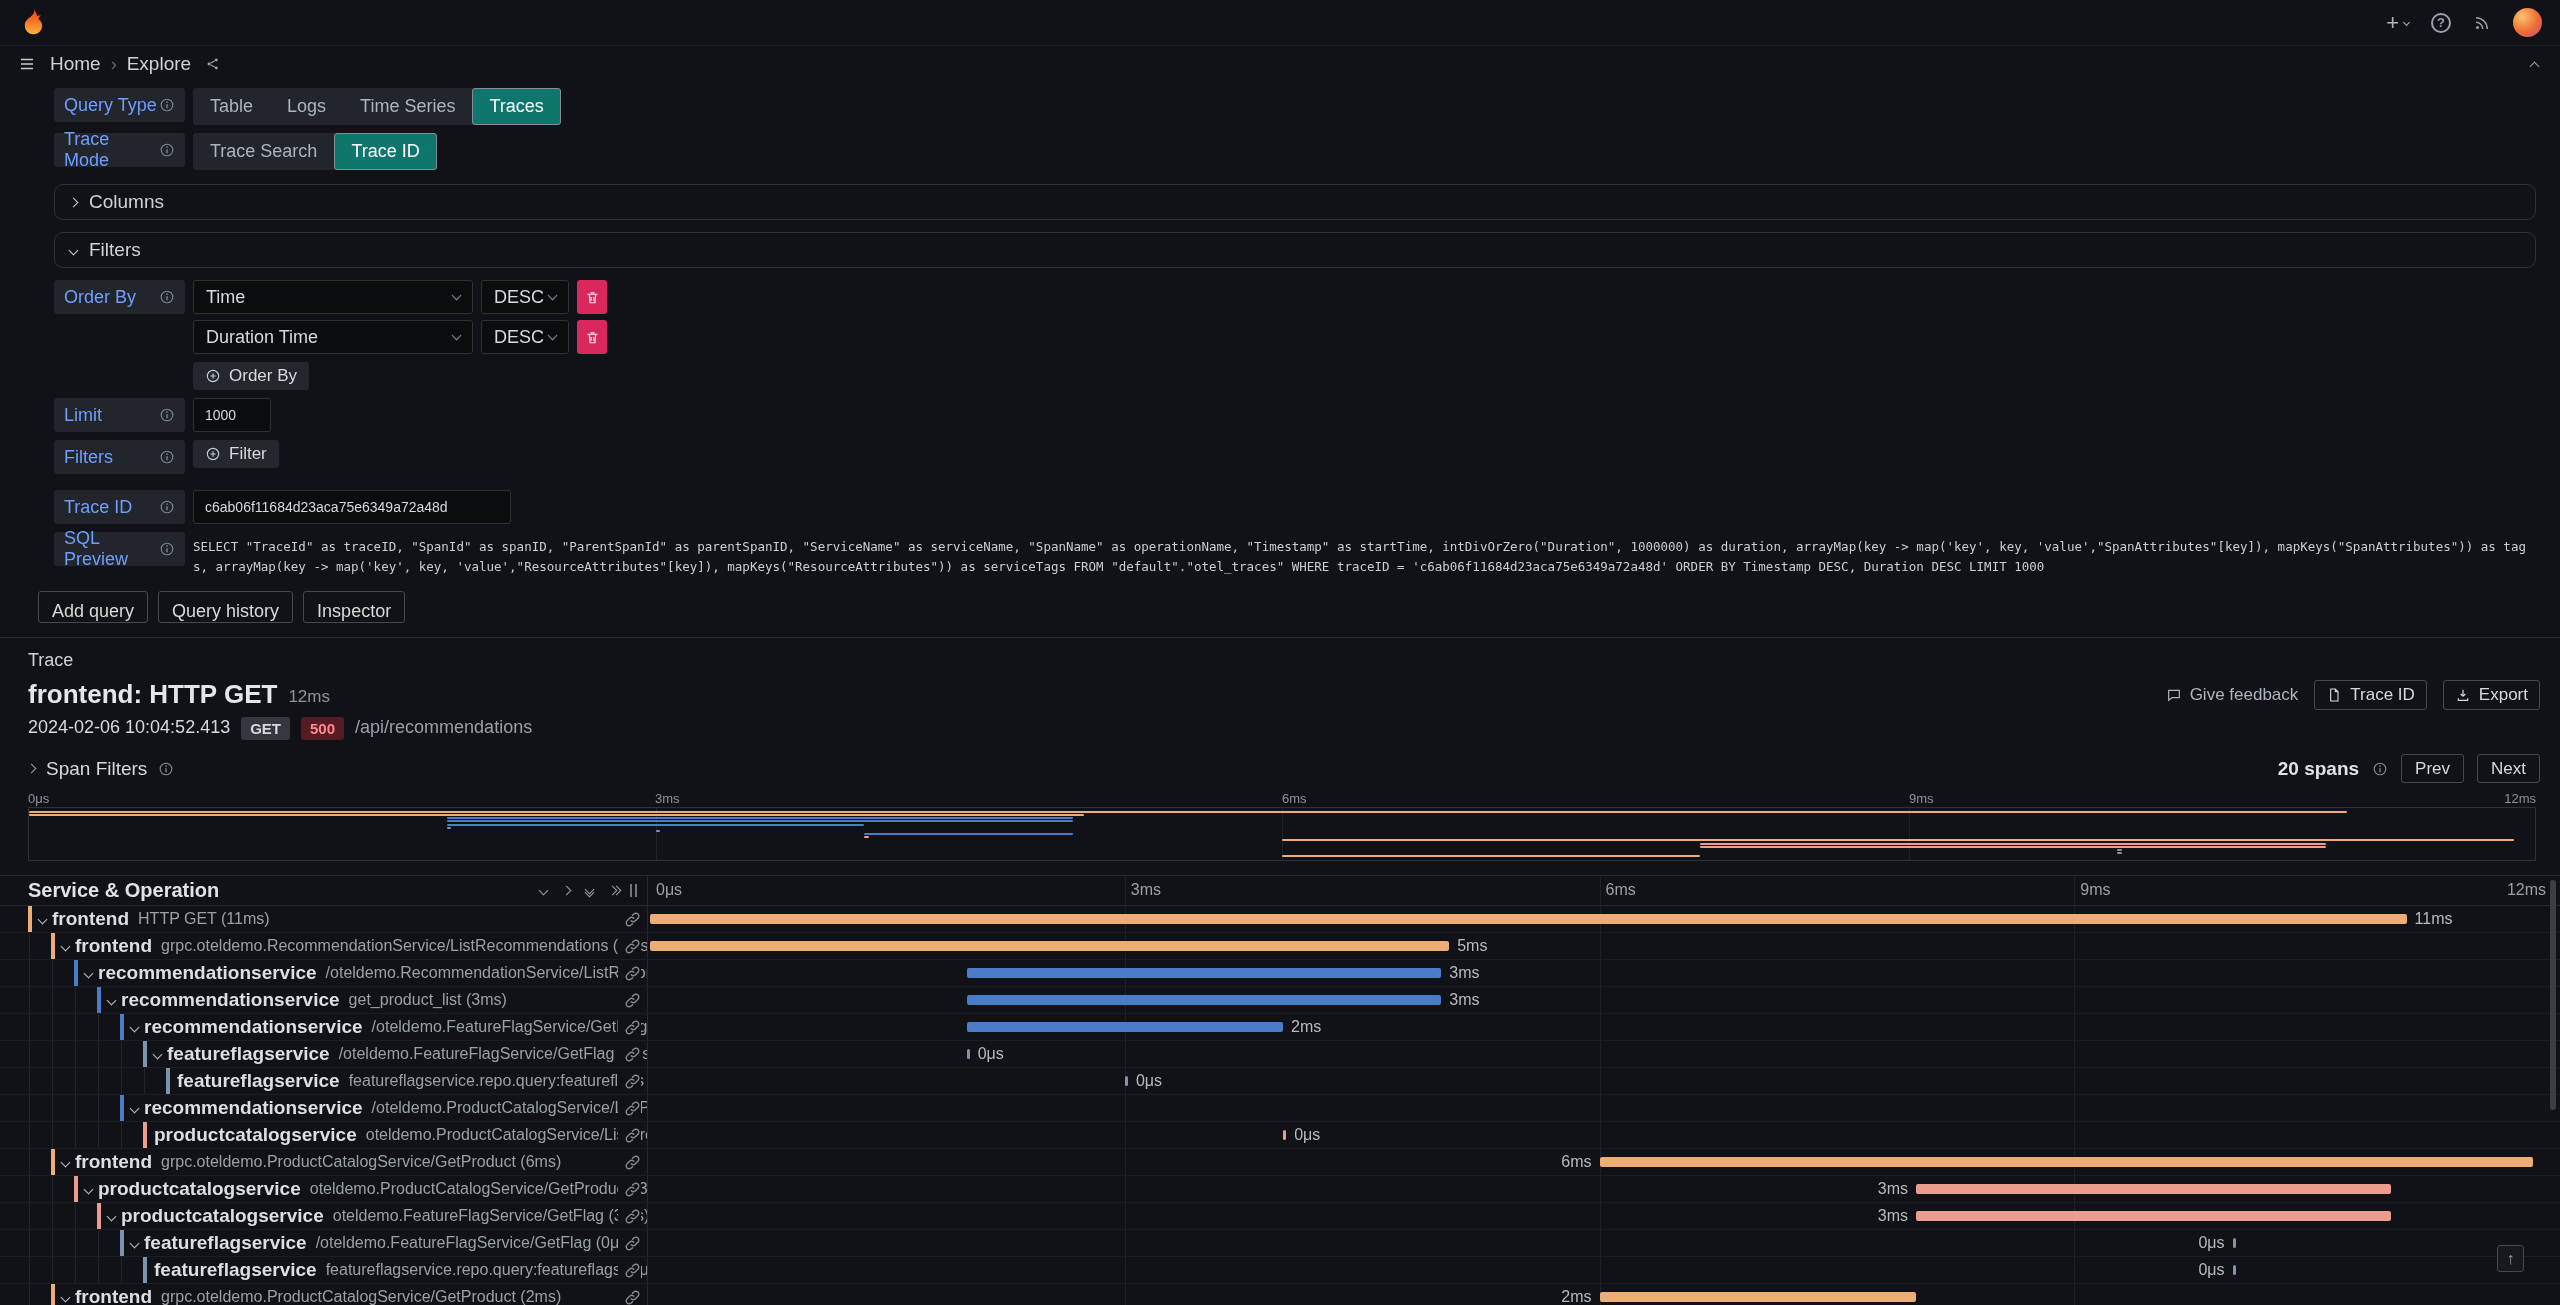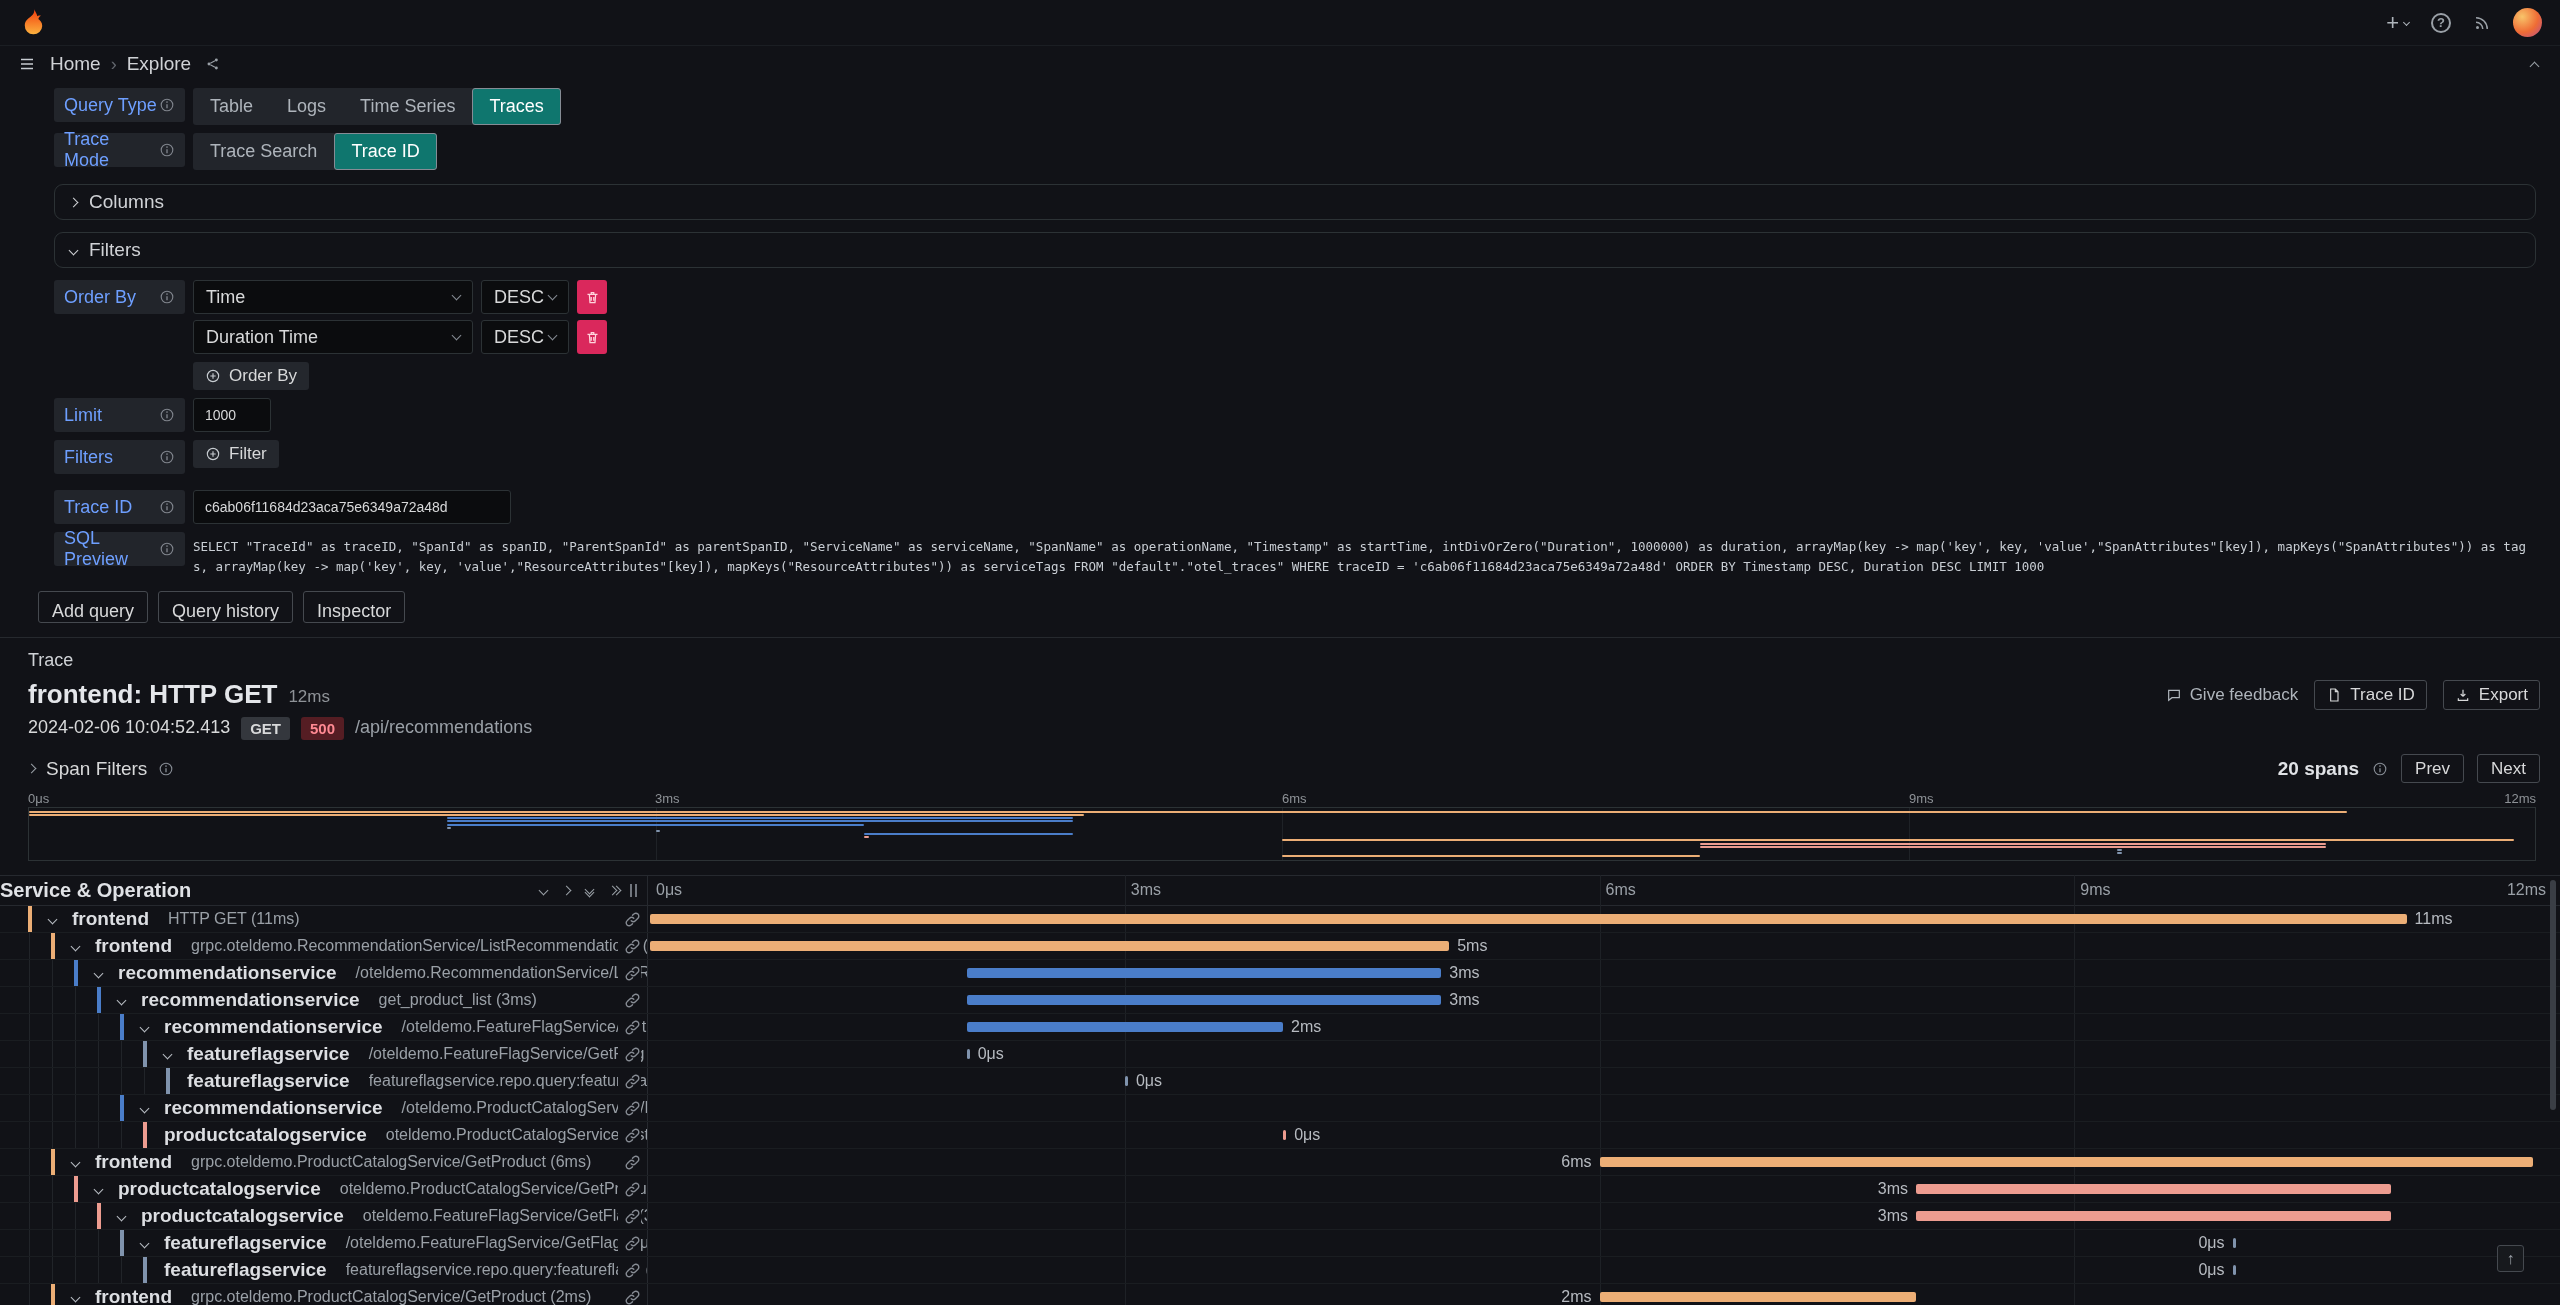--- a/index.html
+++ b/index.html
@@ -91,34 +91,34 @@
   .mini-ticks{position:relative;height:16px;font-size:13px;color:#8e9297;}
   .mini-tick{position:absolute;top:0;}
   .mini-canvas{position:relative;height:54px;border:1px solid #2c3235;overflow:hidden;}
   .mini-grid{position:absolute;top:0;bottom:0;width:1px;background:#1f2227;}
   .mini-bar{position:absolute;height:2px;border-radius:1px;}
 
   .trace-table{position:relative;margin-top:14px;}
   .tt-overlay{position:absolute;top:0;bottom:0;left:0;right:0;pointer-events:none;}
   .grid-line{position:absolute;top:0;bottom:0;width:1px;background:#1e2126;}
   .tt-header{display:flex;height:31px;border-top:1px solid #26292f;border-bottom:1px solid #26292f;align-items:center;}
-  .tt-left{flex:0 0 648px;display:flex;align-items:center;height:100%;border-right:1px solid #26292f;gap:6px;}
+  .tt-left{flex:0 0 648px;display:flex;align-items:center;height:100%;border-right:1px solid #26292f;padding-left:28px;gap:6px;}
   .tt-title{font-size:20px;font-weight:700;color:#e0e2e6;}
   .tt-icons{margin-left:auto;display:flex;align-items:center;gap:16px;color:#9aa0a7;}
   .dblv{display:inline-flex;flex-direction:column;}
   .dblv .chev:last-child{margin-top:-4px;}
   .dblh{display:inline-flex;}
   .dblh .chev:last-child{margin-left:-3px;}
   .grip{display:inline-flex;gap:3px;margin:0 10px 0 4px;}
   .grip i{width:2px;height:13px;background:#71767e;display:block;}
   .tt-right{flex:1;position:relative;height:100%;font-size:16px;color:#9aa0a7;}
   .tt-tick{position:absolute;top:5px;}
   .tt-body{position:relative;}
   .span-row{display:flex;height:27px;border-bottom:1px solid #1a1d21;}
-  .sr-name{flex:0 0 648px;position:relative;display:flex;align-items:center;border-right:1px solid #26292f;overflow:hidden;gap:10px;}
+  .sr-name{flex:0 0 648px;position:relative;display:flex;align-items:center;border-right:1px solid #26292f;overflow:hidden;}
   .guide{position:absolute;top:0;bottom:0;width:1px;background:#212429;}
   .sr-accent{width:4px;align-self:stretch;margin-right:7px;flex:none;}
   .sr-caret{margin-right:6px;color:#b8bdc4;flex:none;display:flex;align-items:center;}
   .sr-svc{font-size:19px;font-weight:700;color:#dcdee2;white-space:nowrap;flex:none;}
   .sr-op{font-size:16px;color:#9aa0a7;margin-left:9px;white-space:nowrap;flex:none;}
   .sr-link{position:absolute;right:6px;top:5px;background:#111217;padding-left:6px;}
   .sr-tl{flex:1;position:relative;}
   .sr-bar{position:absolute;top:8px;height:10px;border-radius:2px;}
   .sr-blabel{position:absolute;top:4px;font-size:16px;color:#b7bbc1;white-space:nowrap;}
 

